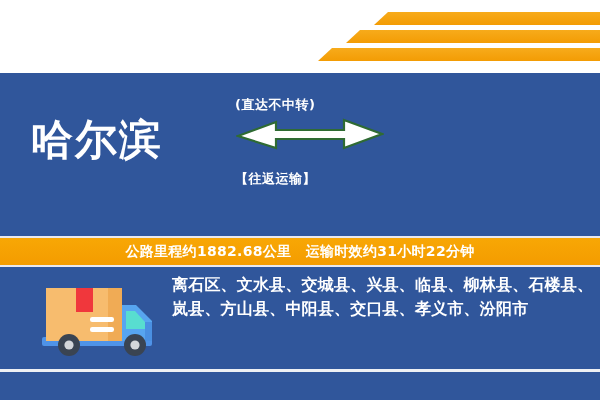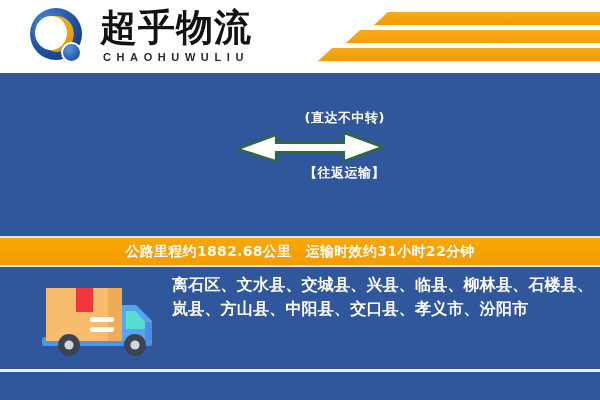--- a/index.html
+++ b/index.html
@@ -137,42 +137,42 @@
     color: #ffffff;
     letter-spacing: 2px;
     white-space: nowrap;
     line-height: 1;
   }
   #city-origin { left: 31px; }
   #city-dest   { left: 390px; }
 
   #route-middle {
     position: absolute;
-    left: 235px; top: 38px;
+    left: 235px; top: 25px;
     width: 150px; height: 82px;
-    text-align: right;
+    text-align: left;
   }
   #route-note-top {
     font-family: "DejaVu Sans", "Liberation Sans", sans-serif;
     font-size: 13px;
     font-weight: bold;
     color: #ffffff;
     line-height: 1;
     white-space: nowrap;
     letter-spacing: 0.5px;
   }
   #arrow-wrap {
     margin-top: 6px;
     height: 34px;
     display: flex;
     align-items: center;
     justify-content: center;
   }
   #route-note-bottom {
-    margin-top: 2px;
+    margin-top: 21px;
     font-family: "DejaVu Sans", "Liberation Sans", sans-serif;
     font-size: 13px;
     font-weight: bold;
     color: #ffffff;
     line-height: 1;
     white-space: nowrap;
     letter-spacing: 0.5px;
   }
 
   
@@ -228,46 +228,34 @@
     background: #eef0f4;
   }
 </style>
 </head>
 <body>
 
 <div id="banner">
 
   <div id="header">
 
-    <div id="logo-group">
-      <div id="logo-mark">
-        <div id="logo-ring"></div>
-        <div id="logo-inner-hole"></div>
-        <div id="logo-crescent"></div>
-        <div id="logo-crescent-cut"></div>
-        <div id="logo-dot"></div>
-      </div>
-      <div id="brand-text">
-        <div id="brand-cn">超乎物流</div>
-        <div id="brand-en">CHAOHUWULIU</div>
-      </div>
-    </div>
 
     <div id="stripes">
       <div class="stripe" id="stripe-1"></div>
       <div class="stripe" id="stripe-2"></div>
       <div class="stripe" id="stripe-3"></div>
     </div>
 
   </div>
 
   <div id="body-blue">
 
     <div id="route">
 
+      <div class="city" id="city-origin">哈尔滨</div>
 
       <div id="route-middle">
         <div id="route-note-top">(直达不中转)</div>
 
         <div id="arrow-wrap">
           <svg width="148" height="34" viewBox="0 0 148 34">
             <path d="M 2 19 L 40 5 L 40 13 L 108 13 L 108 3 L 146 17 L 108 31 L 108 22 L 40 22 L 40 31 Z" fill="#ffffff" stroke="#2f6b33" stroke-width="2.2" stroke-linejoin="miter"></path>
           </svg>
         </div>
 

